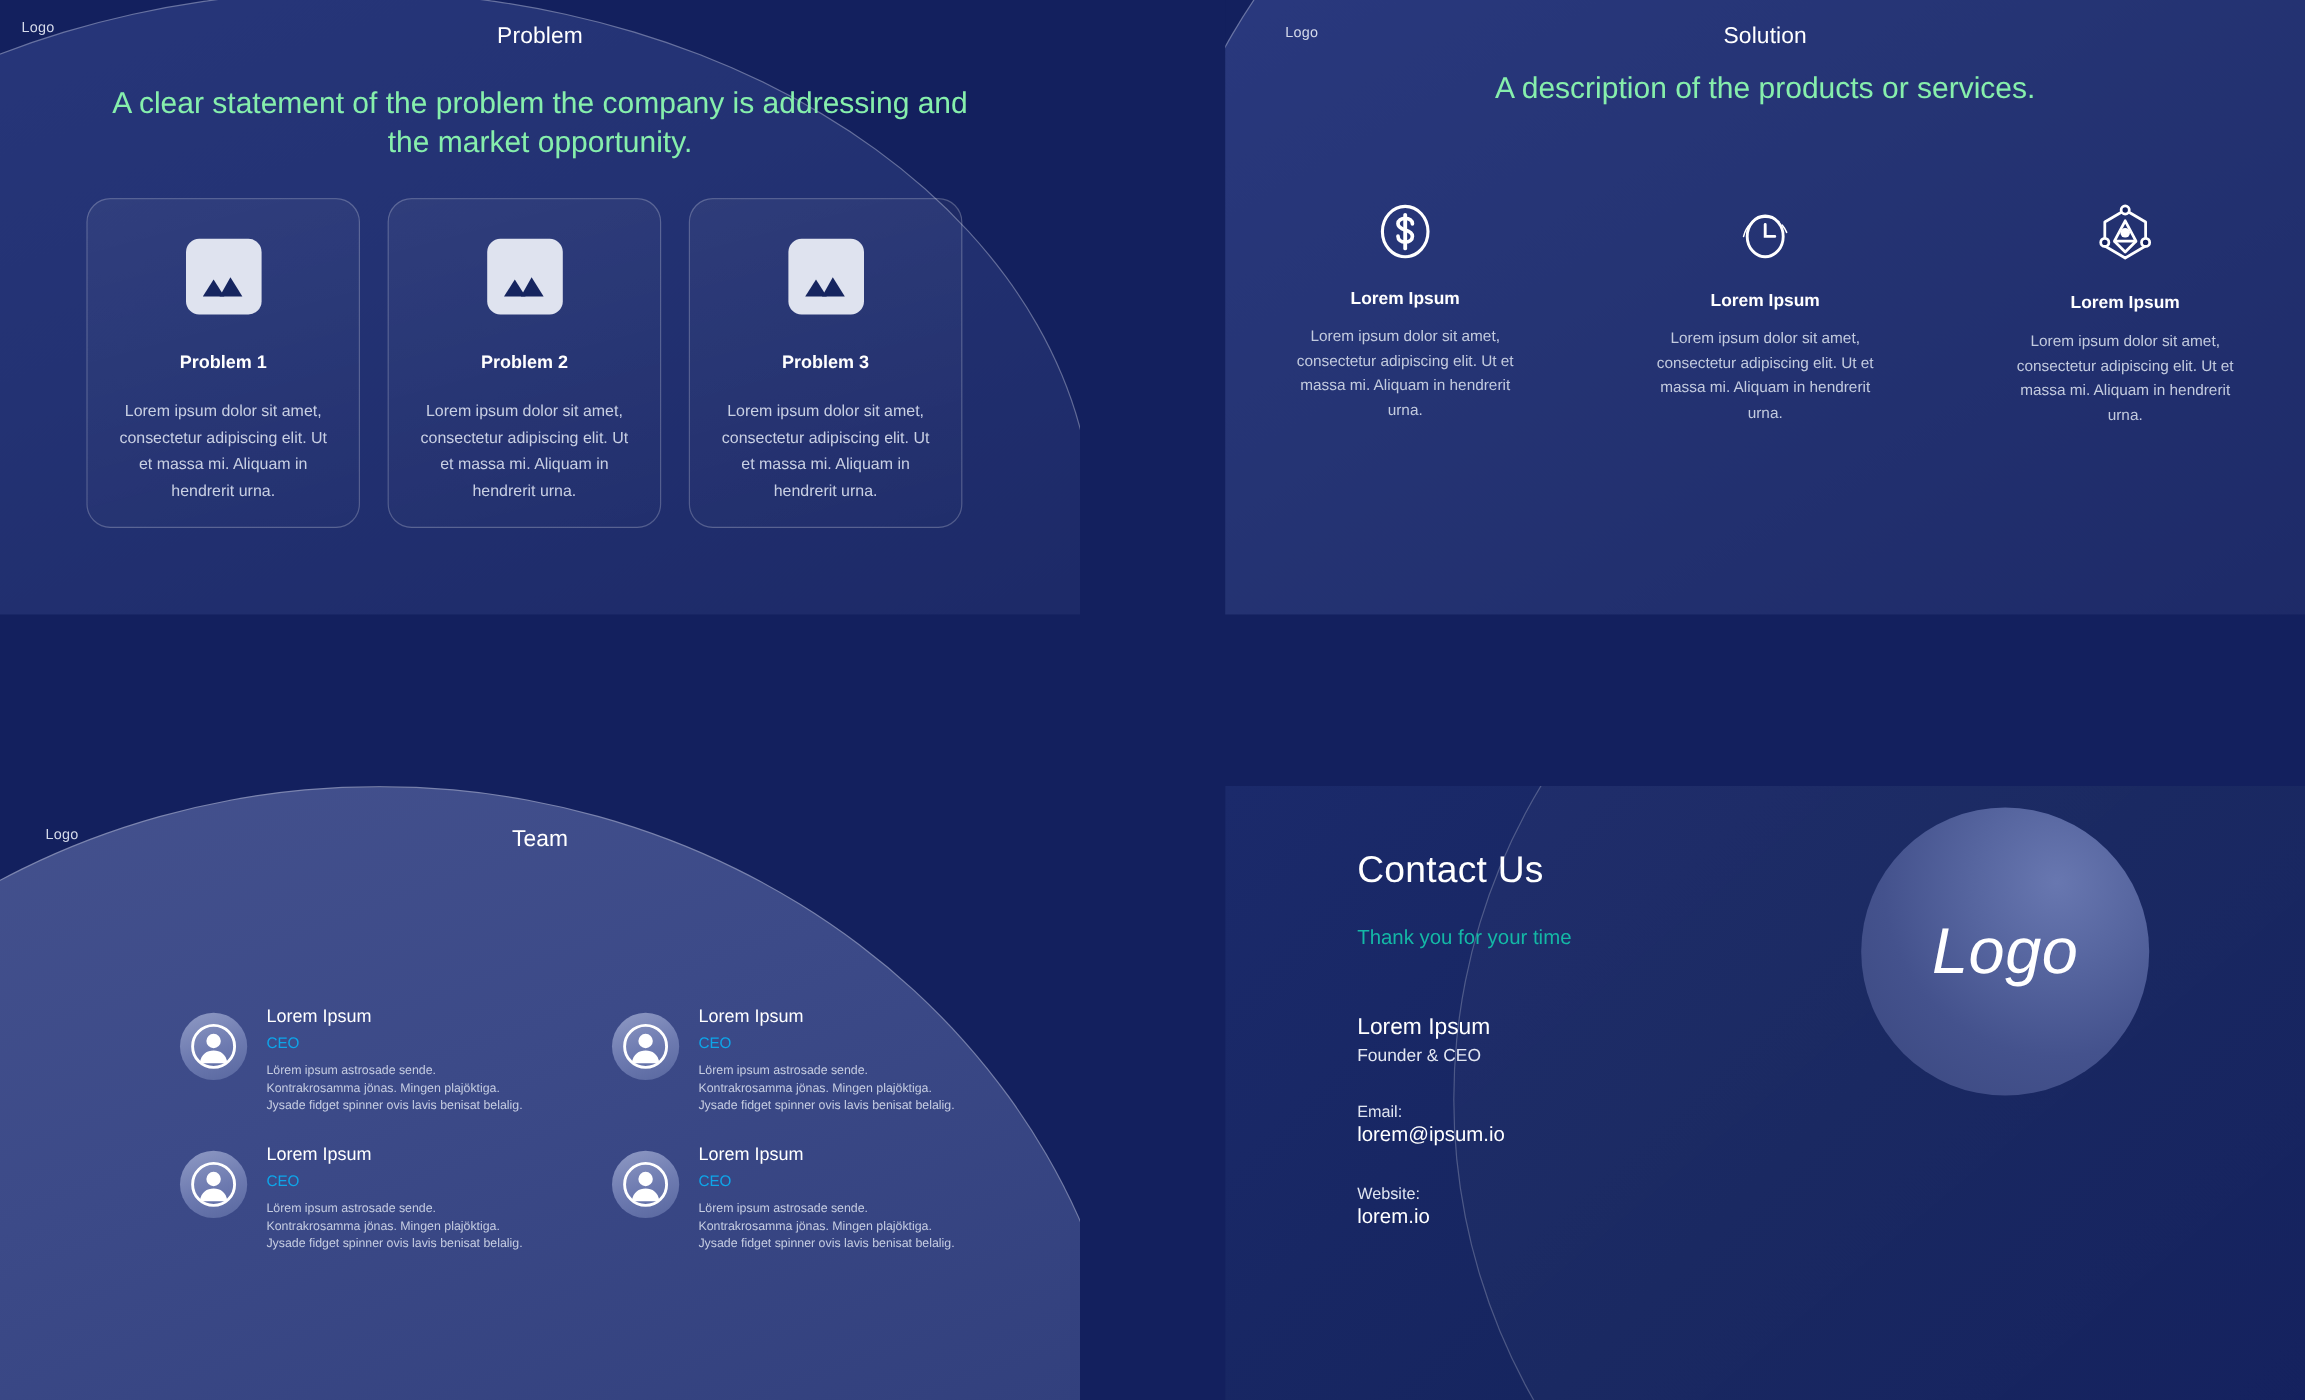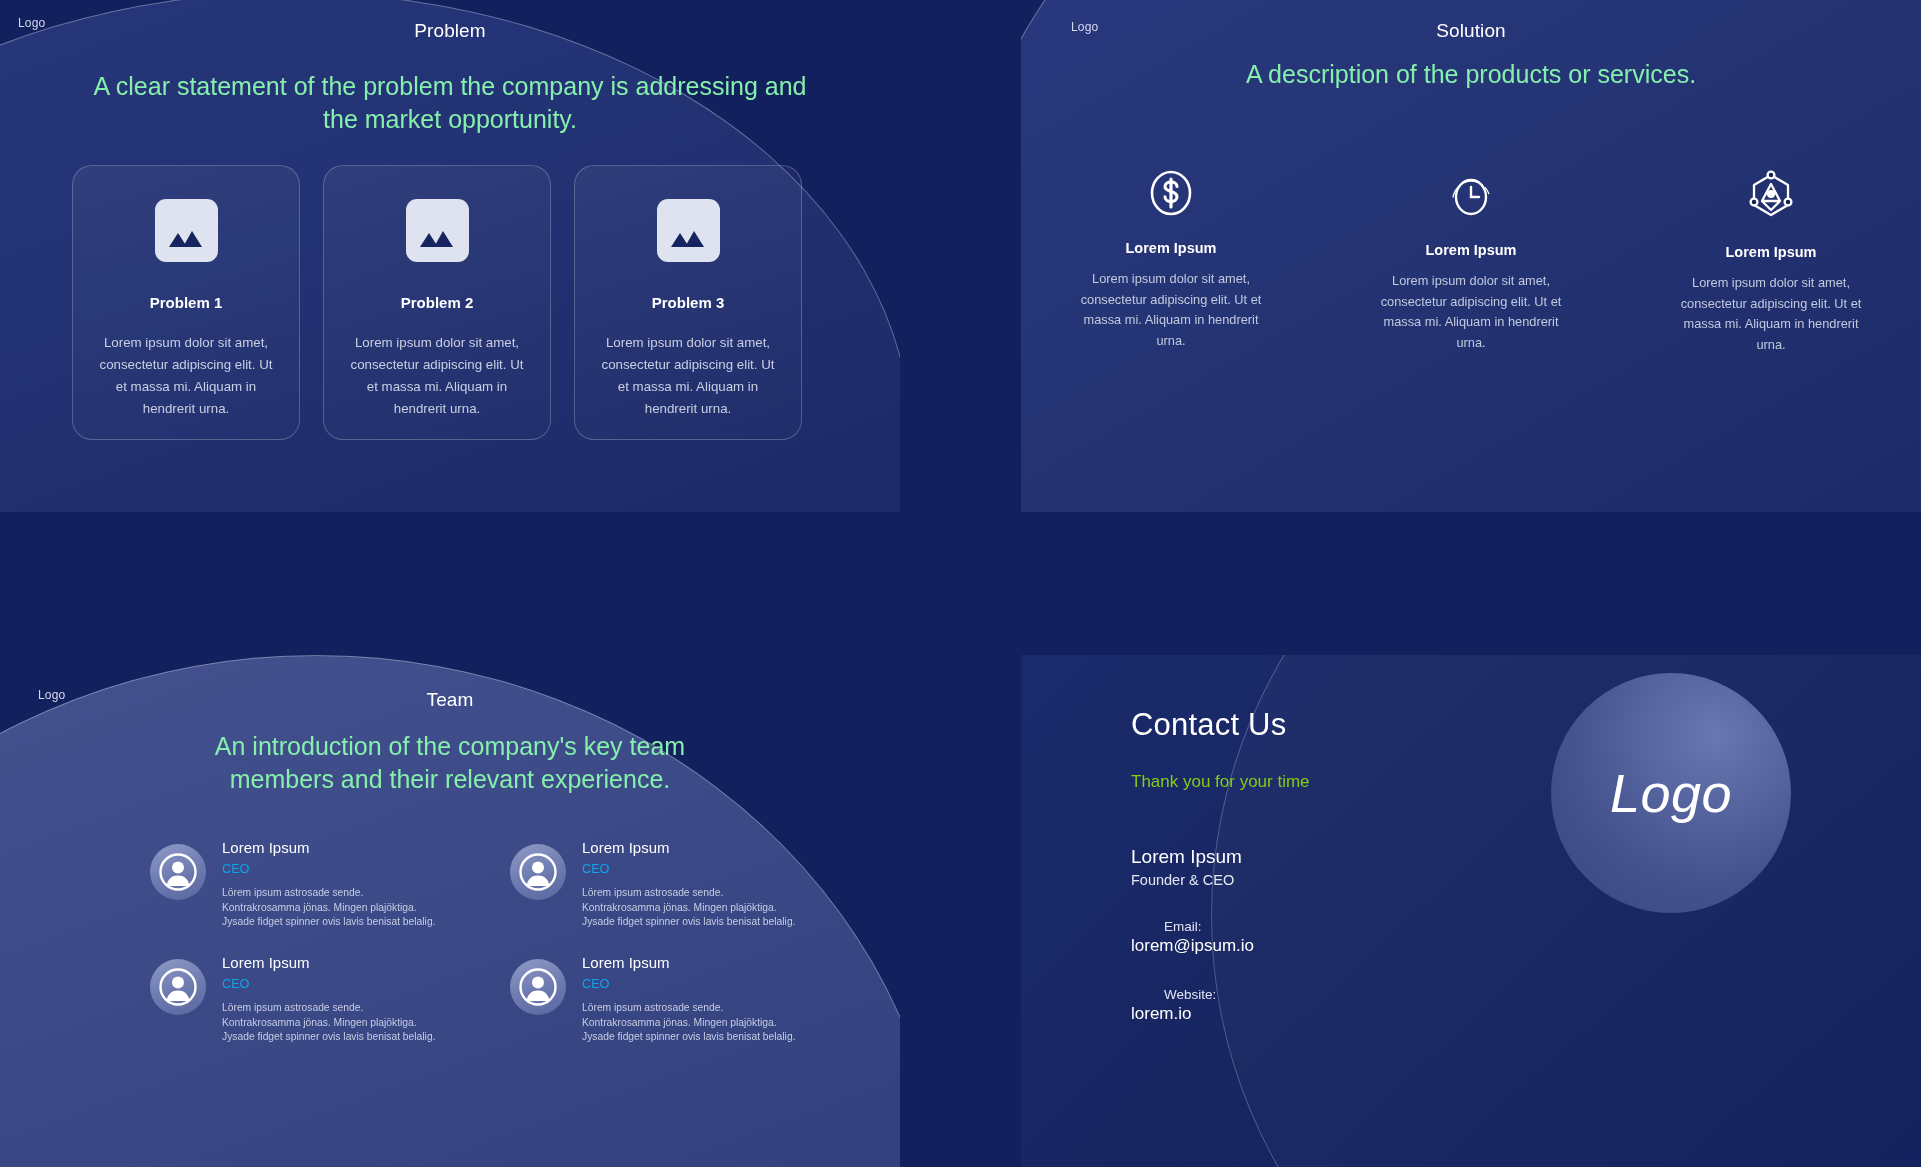--- a/index.html
+++ b/index.html
@@ -218,37 +218,36 @@
   }
   .c-title {
     font-size: 31px;
     font-weight: 400;
     letter-spacing: .2px;
   }
   .c-thanks {
     margin-top: 29px;
     font-size: 17px;
     font-weight: 400;
-    color: #84cc16;
+    color: #14b8a6;
   }
   .c-name {
     margin-top: 54px;
     font-size: 19px;
     font-weight: 400;
   }
   .c-role {
     margin-top: 4px;
     font-size: 14.5px;
     color: #e3e7f2;
   }
   .c-lblgrp { margin-top: 31px; }
   .c-lbl {
     font-size: 13.5px;
     color: #e0e5f1;
-    margin-left: 33px;
   }
   .c-val {
     font-size: 17px;
     margin-top: 2px;
     color: #ffffff;
   }
   .logo-sphere {
     position: absolute;
     left: 530px; top: 18px;
     width: 240px; height: 240px;
@@ -372,21 +371,20 @@
     </div>
   </section>
 
   <section class="panel" id="panel-team">
     <div class="arcfill"></div>
 
     <div class="logo-mark" style="left:38px; top:33px;">Logo</div>
 
     <div class="slide-kicker" style="top:34px;">Team</div>
 
-    <div class="slide-head" style="left:180px; top:75px; width:540px;">An introduction of the company's key team members and their relevant experience.</div>
 
     <div class="team-grid">
 
       <div class="tmember">
         <span class="avatar">
           <svg width="40" height="40" viewBox="0 0 40 40" aria-hidden="true">
             <circle cx="20" cy="20" r="17.5" fill="none" stroke="#ffffff" stroke-width="2.4"></circle>
             <circle cx="20" cy="15.5" r="6" fill="#ffffff"></circle>
             <path d="M8.5 34 C9.5 26.5 14.5 23.5 20 23.5 C25.5 23.5 30.5 26.5 31.5 34 Z" fill="#ffffff"></path>
           </svg>

